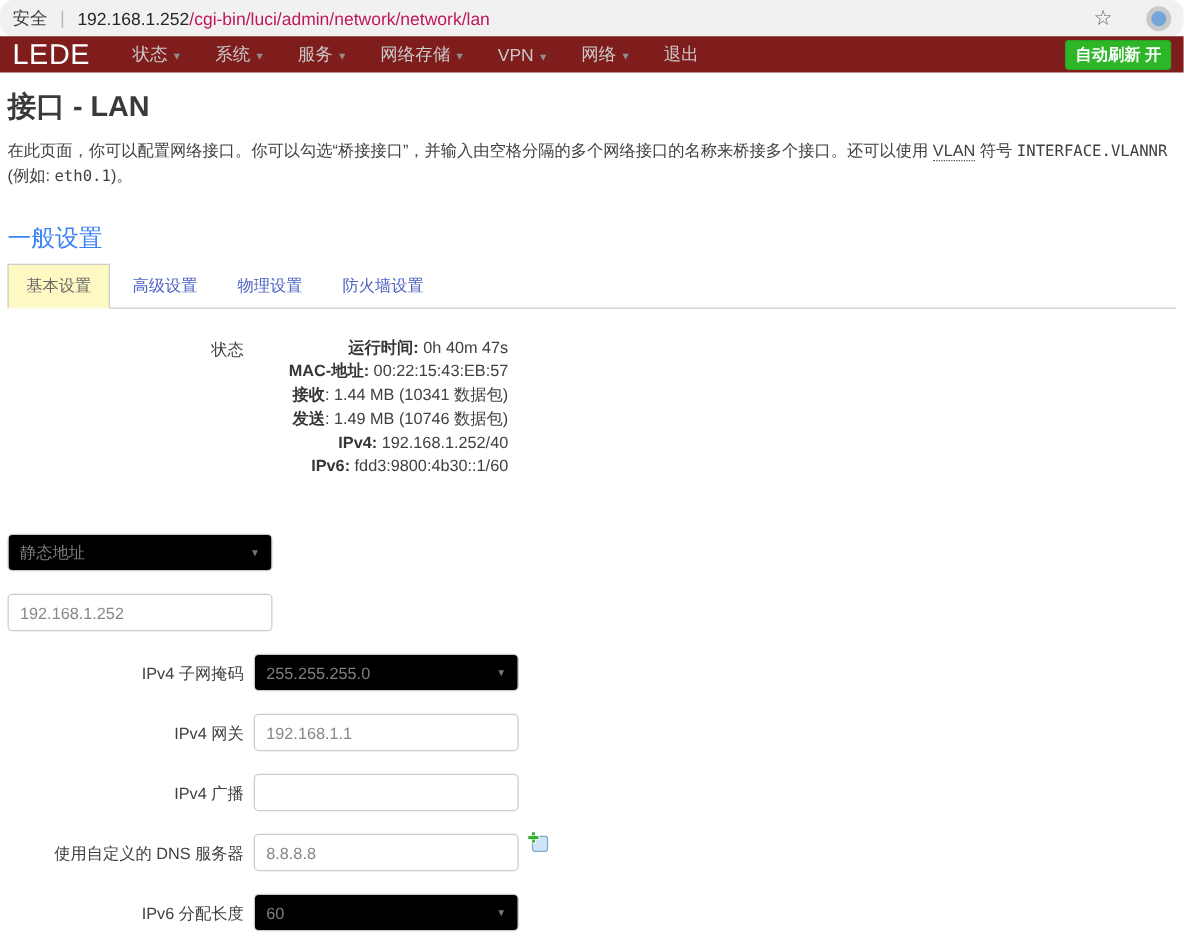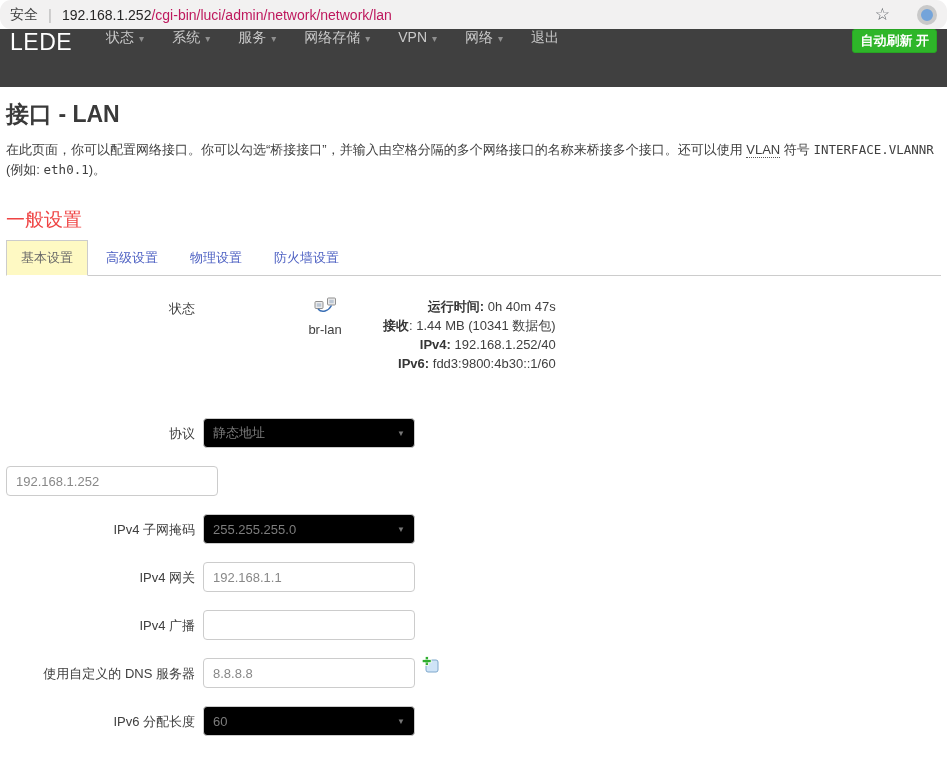--- a/index.html
+++ b/index.html
@@ -18,39 +18,39 @@
   .url-sep { color:#b9b9b9; margin:0 10px; font-size:15px; }
   .url-host { color:#262626; }
   .url-path { color:#be185d; }
   .star { margin-left:auto; color:#5f6368; font-size:17px; margin-right:27px; cursor:pointer; line-height:1; }
   .avatar {
     width:20px; height:20px; border-radius:50%;
     background:#74a4da; border:4px solid #c9c9c9; cursor:pointer;
   }
   
   .navbar {
-    height:58px; background:#404040; display:flex; align-items:flex-start;
+    height:29px; background:#7f1d1d; display:flex; align-items:center;
     padding:0 8px;
   }
   .brand { color:#fff; font-size:23px; letter-spacing:0.5px; margin:0 20px 0 2px; cursor:pointer; }
   .nav-item { color:#c9c9c9; font-size:14px; padding:0 14px; cursor:pointer; white-space:nowrap; }
   .nav-item .caret { color:#8f8f8f; font-size:10px; margin-left:5px; }
   .auto-refresh {
     margin-left:auto; margin-right:2px; background:#2eb629; color:#fff;
     font-size:13px; font-weight:bold; border:1px solid #29a424;
     border-radius:3px; padding:2px 7px; cursor:pointer;
     font-family:inherit;
   }
   
   .content { padding:8px 6px 0 6px; font-size:13px; }
   .page-title { font-size:23px; font-weight:bold; color:#3a3a3a; margin:4px 0 10px; }
   .desc { line-height:1.55; margin:0; max-width:940px; }
   .desc code { font-family:"DejaVu Sans Mono","Liberation Mono",monospace; font-size:12.5px; }
   .desc .abbr { border-bottom:1px dotted #555; cursor:help; }
-  .section-title { font-size:19px; font-weight:normal; color:#ef4444; margin:27px 0 7px; }
+  .section-title { font-size:19px; font-weight:normal; color:#3b82f6; margin:27px 0 7px; }
   
   .tabs { display:flex; align-items:flex-end; border-bottom:1px solid #ccc; }
   .tab { padding:8px 14px; font-size:13px; cursor:pointer; }
   .tab.active {
     background:#fef9c3; border:1px solid #ccc; border-bottom:1px solid #fff;
     margin-bottom:-1px; color:#696969;
   }
   .tab.link { color:#4f62c3; margin-left:4px; }
   
   .form { padding-top:21px; }
@@ -112,43 +112,32 @@
     <span class="tab link">高级设置</span>
     <span class="tab link">物理设置</span>
     <span class="tab link">防火墙设置</span>
   </div>
 
   <div class="form">
 
     <div class="row status-row">
       <div class="row-label">状态</div>
       <div class="status-value">
-        <div class="dev-block">
-          <span>
-            <svg width="23" height="17" viewBox="0 0 23 17">
-              <rect x="1" y="4.5" width="8" height="7" rx="1" fill="#ececec" stroke="#8f8f8f"></rect>
-              <rect x="2.8" y="6.3" width="4.4" height="3.4" fill="#bcc7d4"></rect>
-              <rect x="13.5" y="1" width="8" height="7" rx="1" fill="#ececec" stroke="#8f8f8f"></rect>
-              <rect x="15.3" y="2.8" width="4.4" height="3.4" fill="#bcc7d4"></rect>
-              <path d="M4 12 C 8 16.5, 14.5 14, 17.5 8.5" stroke="#3a6fb5" fill="none" stroke-width="1.5"></path>
-            </svg>
-          </span>
-          <div class="dev-name">br-lan</div>
-        </div>
         <div class="status-lines">
           <div><b>运行时间:</b><span> 0h 40m 47s</span></div>
+          <div><b>MAC-地址:</b><span> 00:22:15:43:EB:57</span></div>
           <div><b>接收</b><span>: 1.44 MB (10341 数据包)</span></div>
+          <div><b>发送</b><span>: 1.49 MB (10746 数据包)</span></div>
           <div><b>IPv4:</b><span> 192.168.1.252/40</span></div>
           <div><b>IPv6:</b><span> fdd3:9800:4b30::1/60</span></div>
         </div>
       </div>
     </div>
 
     <div class="row">
-      <div class="row-label">协议</div>
       <div class="field">
         <div class="select">
           <span>静态地址</span>
           <span class="sel-arrow">▼</span>
         </div>
       </div>
     </div>
 
     <div class="row">
       <div class="field">

